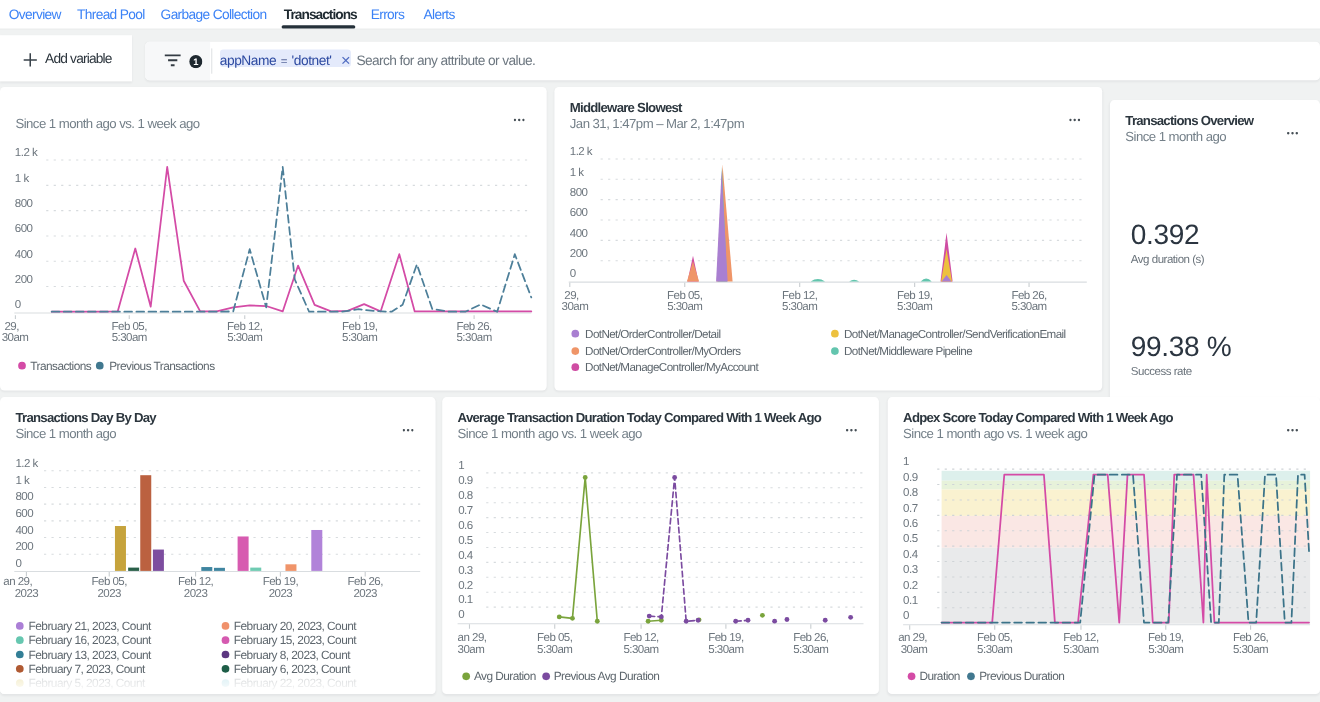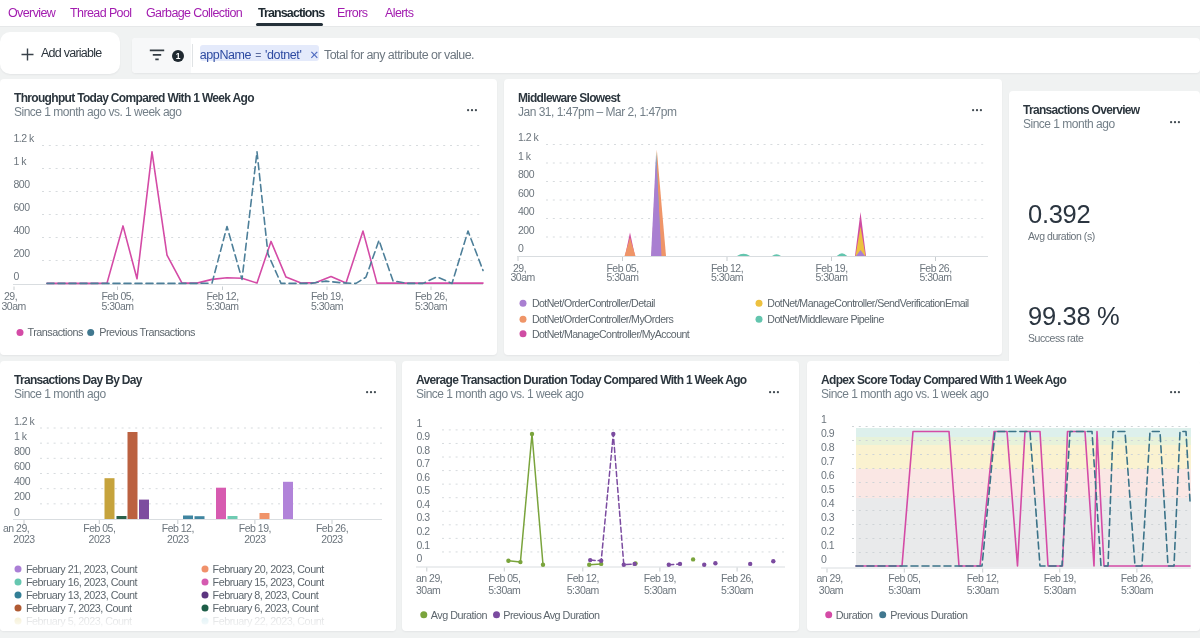--- a/index.html
+++ b/index.html
@@ -1,19 +1,19 @@
 <!DOCTYPE html>
 <html><head><meta charset="utf-8"><style>
 *{margin:0;padding:0;box-sizing:border-box}
 html,body{width:1200px;height:638px;overflow:hidden;background:#f0f2f2;font-family:"Liberation Sans",sans-serif;-webkit-font-smoothing:antialiased}
 .nav{position:absolute;left:0;top:0;width:1200px;height:27px;background:#fff;border-bottom:1px solid #e6e8e9}
-.nav span{position:absolute;top:5.5px;font-size:12.5px;color:#a21caf;white-space:nowrap;letter-spacing:-0.6px}
+.nav span{position:absolute;top:5.5px;font-size:12.5px;color:#3b82f6;white-space:nowrap;letter-spacing:-0.6px}
 .nav span.act{color:#1f2a31;font-weight:700;letter-spacing:-0.9px}
 .nav .ul{position:absolute;left:256px;top:23px;width:67px;height:3px;background:#25313a;border-radius:1.5px}
-.addvar{position:absolute;left:0;top:32px;width:120px;height:42px;background:#fff;border-radius:10px;box-shadow:0 1px 2px rgba(30,40,45,.06)}
+.addvar{position:absolute;left:0;top:32px;width:120px;height:42px;background:#fff;border-radius:0;box-shadow:0 1px 2px rgba(30,40,45,.06)}
 .addvar .txt{position:absolute;left:41px;top:14px;font-size:12.5px;color:#2b343c;letter-spacing:-0.75px}
 .filter{position:absolute;left:132px;top:38px;width:1068px;height:35px;background:#fff;border-radius:4px;box-shadow:0 1px 2px rgba(30,40,45,.06)}
 .vsep{position:absolute;left:59.5px;top:6px;width:1px;height:23px;background:#e0e3e5}
 .chip{position:absolute;left:67.5px;top:7px;width:119.5px;height:16px;background:#e4eafb;border-radius:3px;font-size:12.5px;line-height:21px;text-align:center;color:#2d4aa1;white-space:nowrap;letter-spacing:-0.4px}
 .chip .eq{color:#5b6b9e;font-size:10.5px;padding:0 1px}
 .chip .x{color:#4f6bc0;font-size:11.5px;padding-left:5px}
 .ph{position:absolute;left:192px;top:9.5px;font-size:12.5px;color:#6d7780;letter-spacing:-0.55px}
 .card{position:absolute;background:#fff;border-radius:4px;box-shadow:0 1px 2px rgba(34,42,46,.06);overflow:hidden}
 .ctitle{position:absolute;left:14px;top:11.5px;font-size:12px;font-weight:700;color:#2c363e;white-space:nowrap;letter-spacing:-0.68px}
 .csub{position:absolute;left:14px;top:26px;font-size:12px;color:#737f88;white-space:nowrap;letter-spacing:-0.5px}
@@ -44,21 +44,21 @@
     <div style="position:absolute;left:0;top:0;width:59px;height:35px;background:#f7f8f9;border-radius:4px 0 0 4px"></div>
 <svg style="position:absolute;left:16.5px;top:11px" width="16" height="12" viewBox="0 0 16 12">
       <path d="M0.8 1.3 H15.2 M3.8 5.8 H12.2 M6.3 10.3 H9.7" stroke="#343c44" stroke-width="1.7"></path>
     </svg>
 <svg class="badgesvg" style="position:absolute;left:40px;top:11.5px" width="12" height="12" viewBox="0 0 12 12">
       <circle cx="6" cy="6" r="6" fill="#1f2930"></circle>
       <text x="6" y="8.8" font-size="8.5" font-weight="bold" fill="#ffffff" text-anchor="middle" font-family="Liberation Sans, sans-serif">1</text>
     </svg>
 <div class="vsep"></div>
 <div class="chip">appName <span class="eq">=</span> 'dotnet' <span class="x">✕</span></div>
-<div class="ph">Total for any attribute or value.</div>
+<div class="ph">Search for any attribute or value.</div>
 </div>
 <div class="card" style="left:0px;top:79px;width:497px;height:276px">
 <div class="chart">
       <svg width="497" height="276" viewBox="0 0 497 276" font-family="Liberation Sans, sans-serif">
         <line x1="42" y1="181.5" x2="483" y2="181.5" stroke="#d7dbde" stroke-width="1" stroke-dasharray="2 4.8"></line>
         <line x1="42" y1="158.5" x2="483" y2="158.5" stroke="#d7dbde" stroke-width="1" stroke-dasharray="2 4.8"></line>
         <line x1="42" y1="135.5" x2="483" y2="135.5" stroke="#d7dbde" stroke-width="1" stroke-dasharray="2 4.8"></line>
         <line x1="42" y1="112.5" x2="483" y2="112.5" stroke="#d7dbde" stroke-width="1" stroke-dasharray="2 4.8"></line>
         <line x1="42" y1="89.5" x2="483" y2="89.5" stroke="#d7dbde" stroke-width="1" stroke-dasharray="2 4.8"></line>
         <line x1="42" y1="66.5" x2="483" y2="66.5" stroke="#d7dbde" stroke-width="1" stroke-dasharray="2 4.8"></line>
@@ -86,21 +86,20 @@
         <text x="431.0" y="220.8" font-size="10.5" fill="#6c757d" text-anchor="middle" letter-spacing="-0.5">Feb 26,</text>
         <text x="431.0" y="230.8" font-size="10.5" fill="#6c757d" text-anchor="middle" letter-spacing="-0.5">5:30am</text>
         <polyline points="47.0,204.4 62.0,204.4 77.0,204.4 92.0,204.4 107.0,204.1 123.0,146.9 137.0,199.8 152.0,72.8 167.0,176.2 182.0,204.1 197.0,204.1 212.0,200.4 227.0,198.7 242.0,199.2 257.0,204.1 271.0,162.4 286.0,198.1 301.0,204.1 316.0,203.6 331.0,197.5 346.0,204.1 363.0,152.1 377.0,204.1 392.0,204.1 407.0,204.1 422.0,204.1 437.0,204.1 452.0,204.1 467.0,204.1 483.0,204.1" fill="none" stroke="#d44ba6" stroke-width="1.6" stroke-linejoin="round" stroke-linecap="round"></polyline>
         <polyline points="47.0,204.4 92.0,204.4 137.0,204.4 182.0,204.4 197.0,204.4 212.0,204.1 227.0,147.5 242.0,200.4 257.0,72.8 268.0,175.1 281.0,204.4 296.0,204.4 311.0,204.4 326.0,202.1 341.0,203.8 356.0,204.4 366.0,198.1 379.0,161.3 393.0,201.9 408.0,204.4 423.0,204.4 437.0,197.8 452.0,204.4 468.0,152.1 483.0,191.4" fill="none" stroke="#4d7f99" stroke-width="1.6" stroke-dasharray="7 4" stroke-linejoin="round" stroke-linecap="round"></polyline>
         <circle cx="20" cy="253.4" r="3.5" fill="#d44ba6"></circle>
         <text x="27.5" y="257.2" font-size="10.8" fill="#5d666d" text-anchor="start" letter-spacing="-0.5">Transactions</text>
         <circle cx="90.7" cy="253.4" r="3.5" fill="#41788f"></circle>
         <text x="99.3" y="257.2" font-size="10.8" fill="#5d666d" text-anchor="start" letter-spacing="-0.5">Previous Transactions</text>
       </svg>
     </div>
-<div class="ctitle">Throughput Today Compared With 1 Week Ago</div>
 <div class="csub">Since 1 month ago vs. 1 week ago</div>
 <div class="cmenu"><svg width="10" height="4" viewBox="0 0 10 4">
         <rect x="0" y="1" width="2.2" height="2.2" rx="1" fill="#454e55"></rect>
         <rect x="3.9" y="1" width="2.2" height="2.2" rx="1" fill="#454e55"></rect>
         <rect x="7.8" y="1" width="2.2" height="2.2" rx="1" fill="#454e55"></rect>
       </svg></div>
 </div>
 <div class="card" style="left:504px;top:79px;width:498px;height:276px">
 <div class="chart">
       <svg width="498" height="276" viewBox="0 0 498 276" font-family="Liberation Sans, sans-serif">

